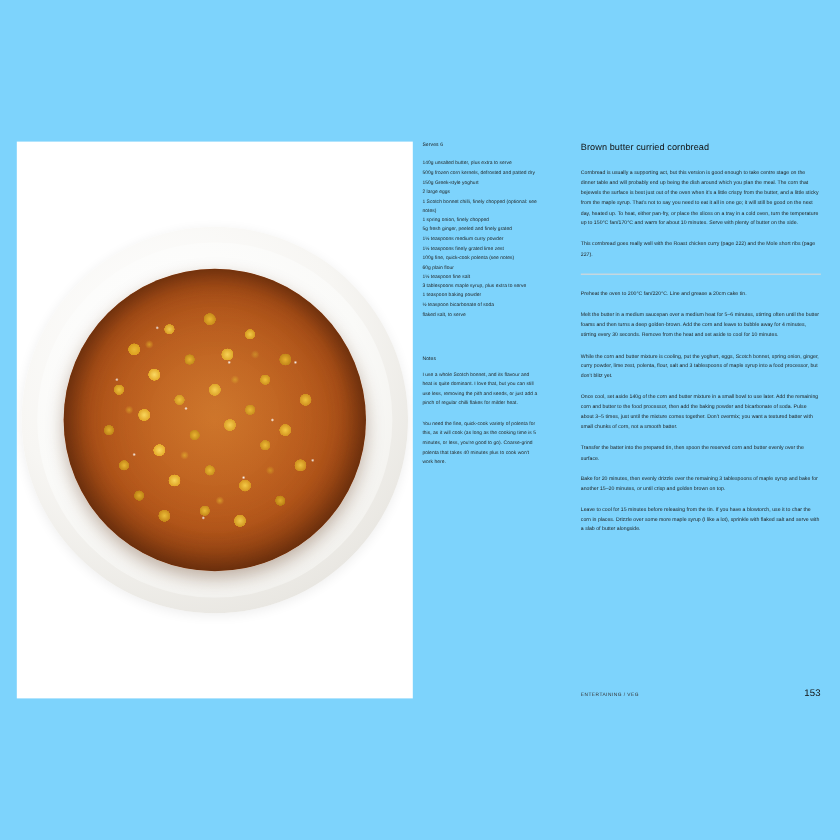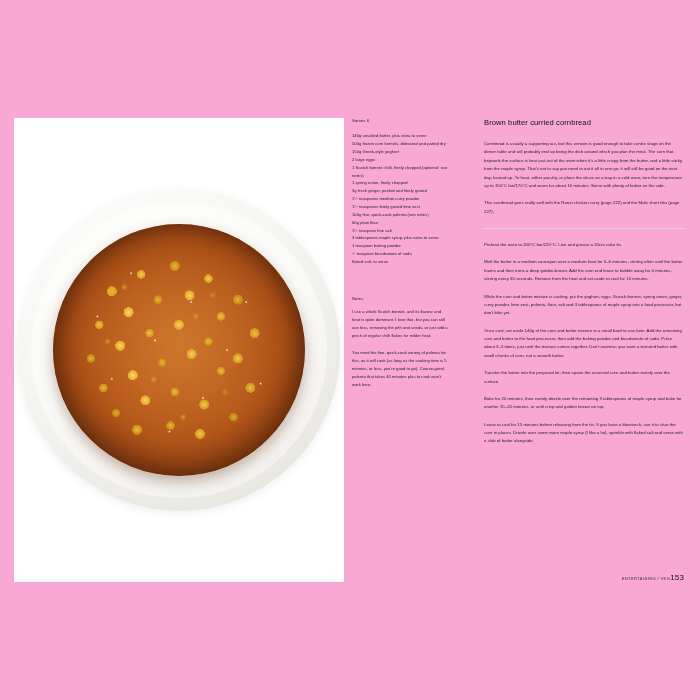--- a/index.html
+++ b/index.html
@@ -10,21 +10,21 @@
     background: #ffffff;
     font-family: "Liberation Sans", sans-serif;
   }
 
   .spread {
     position: absolute;
     left: 0;
     top: 0;
     width: 700px;
     height: 700px;
-    background: #f9a8d4;
+    background: #7dd3fc;
   }
 
   
   .photo-page {
     position: absolute;
     left: 14px;
     top: 118px;
     width: 330px;
     height: 464px;
     background: #ffffff;
@@ -262,21 +262,21 @@
     letter-spacing: 0.005em;
   }
 
   .footer {
     position: absolute;
     left: 132px;
     bottom: 0;
     width: 200px;
     display: flex;
     align-items: baseline;
-    justify-content: flex-end;
+    justify-content: space-between;
   }
 
   .footer-chapter {
     font-size: 4px;
     letter-spacing: 0.10em;
     color: #333333;
   }
 
   .page-no {
     font-size: 8px;

